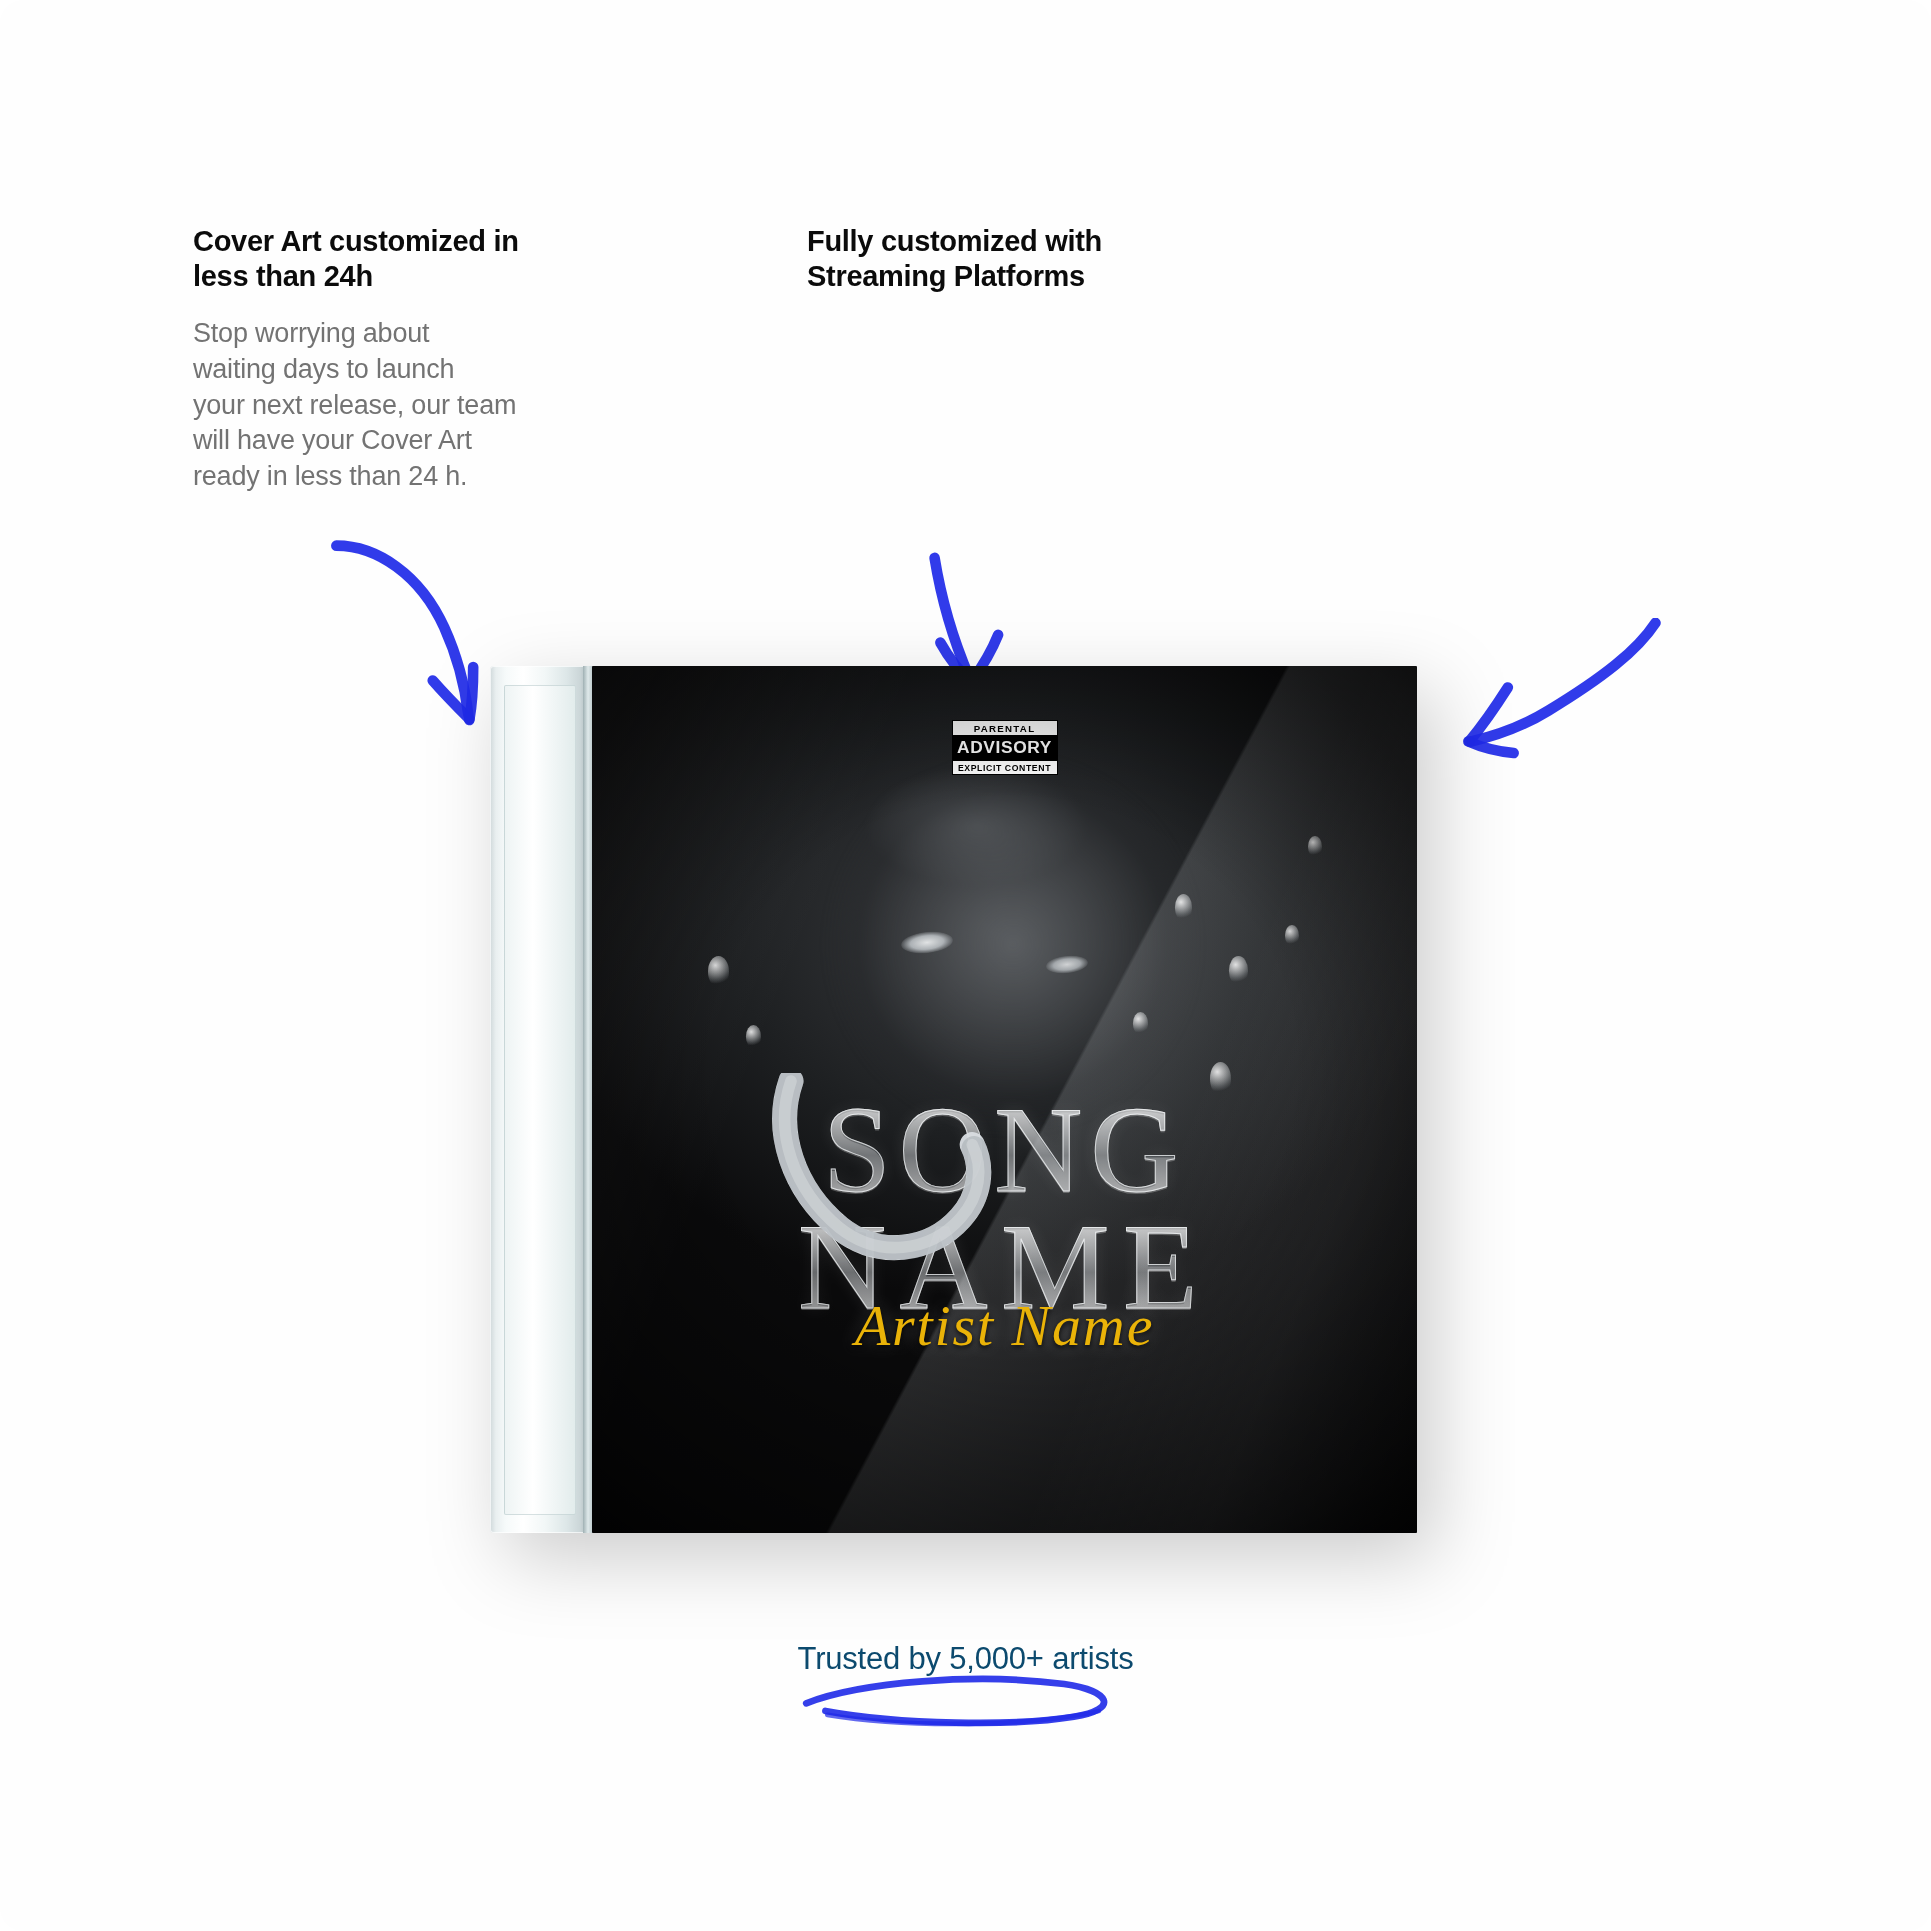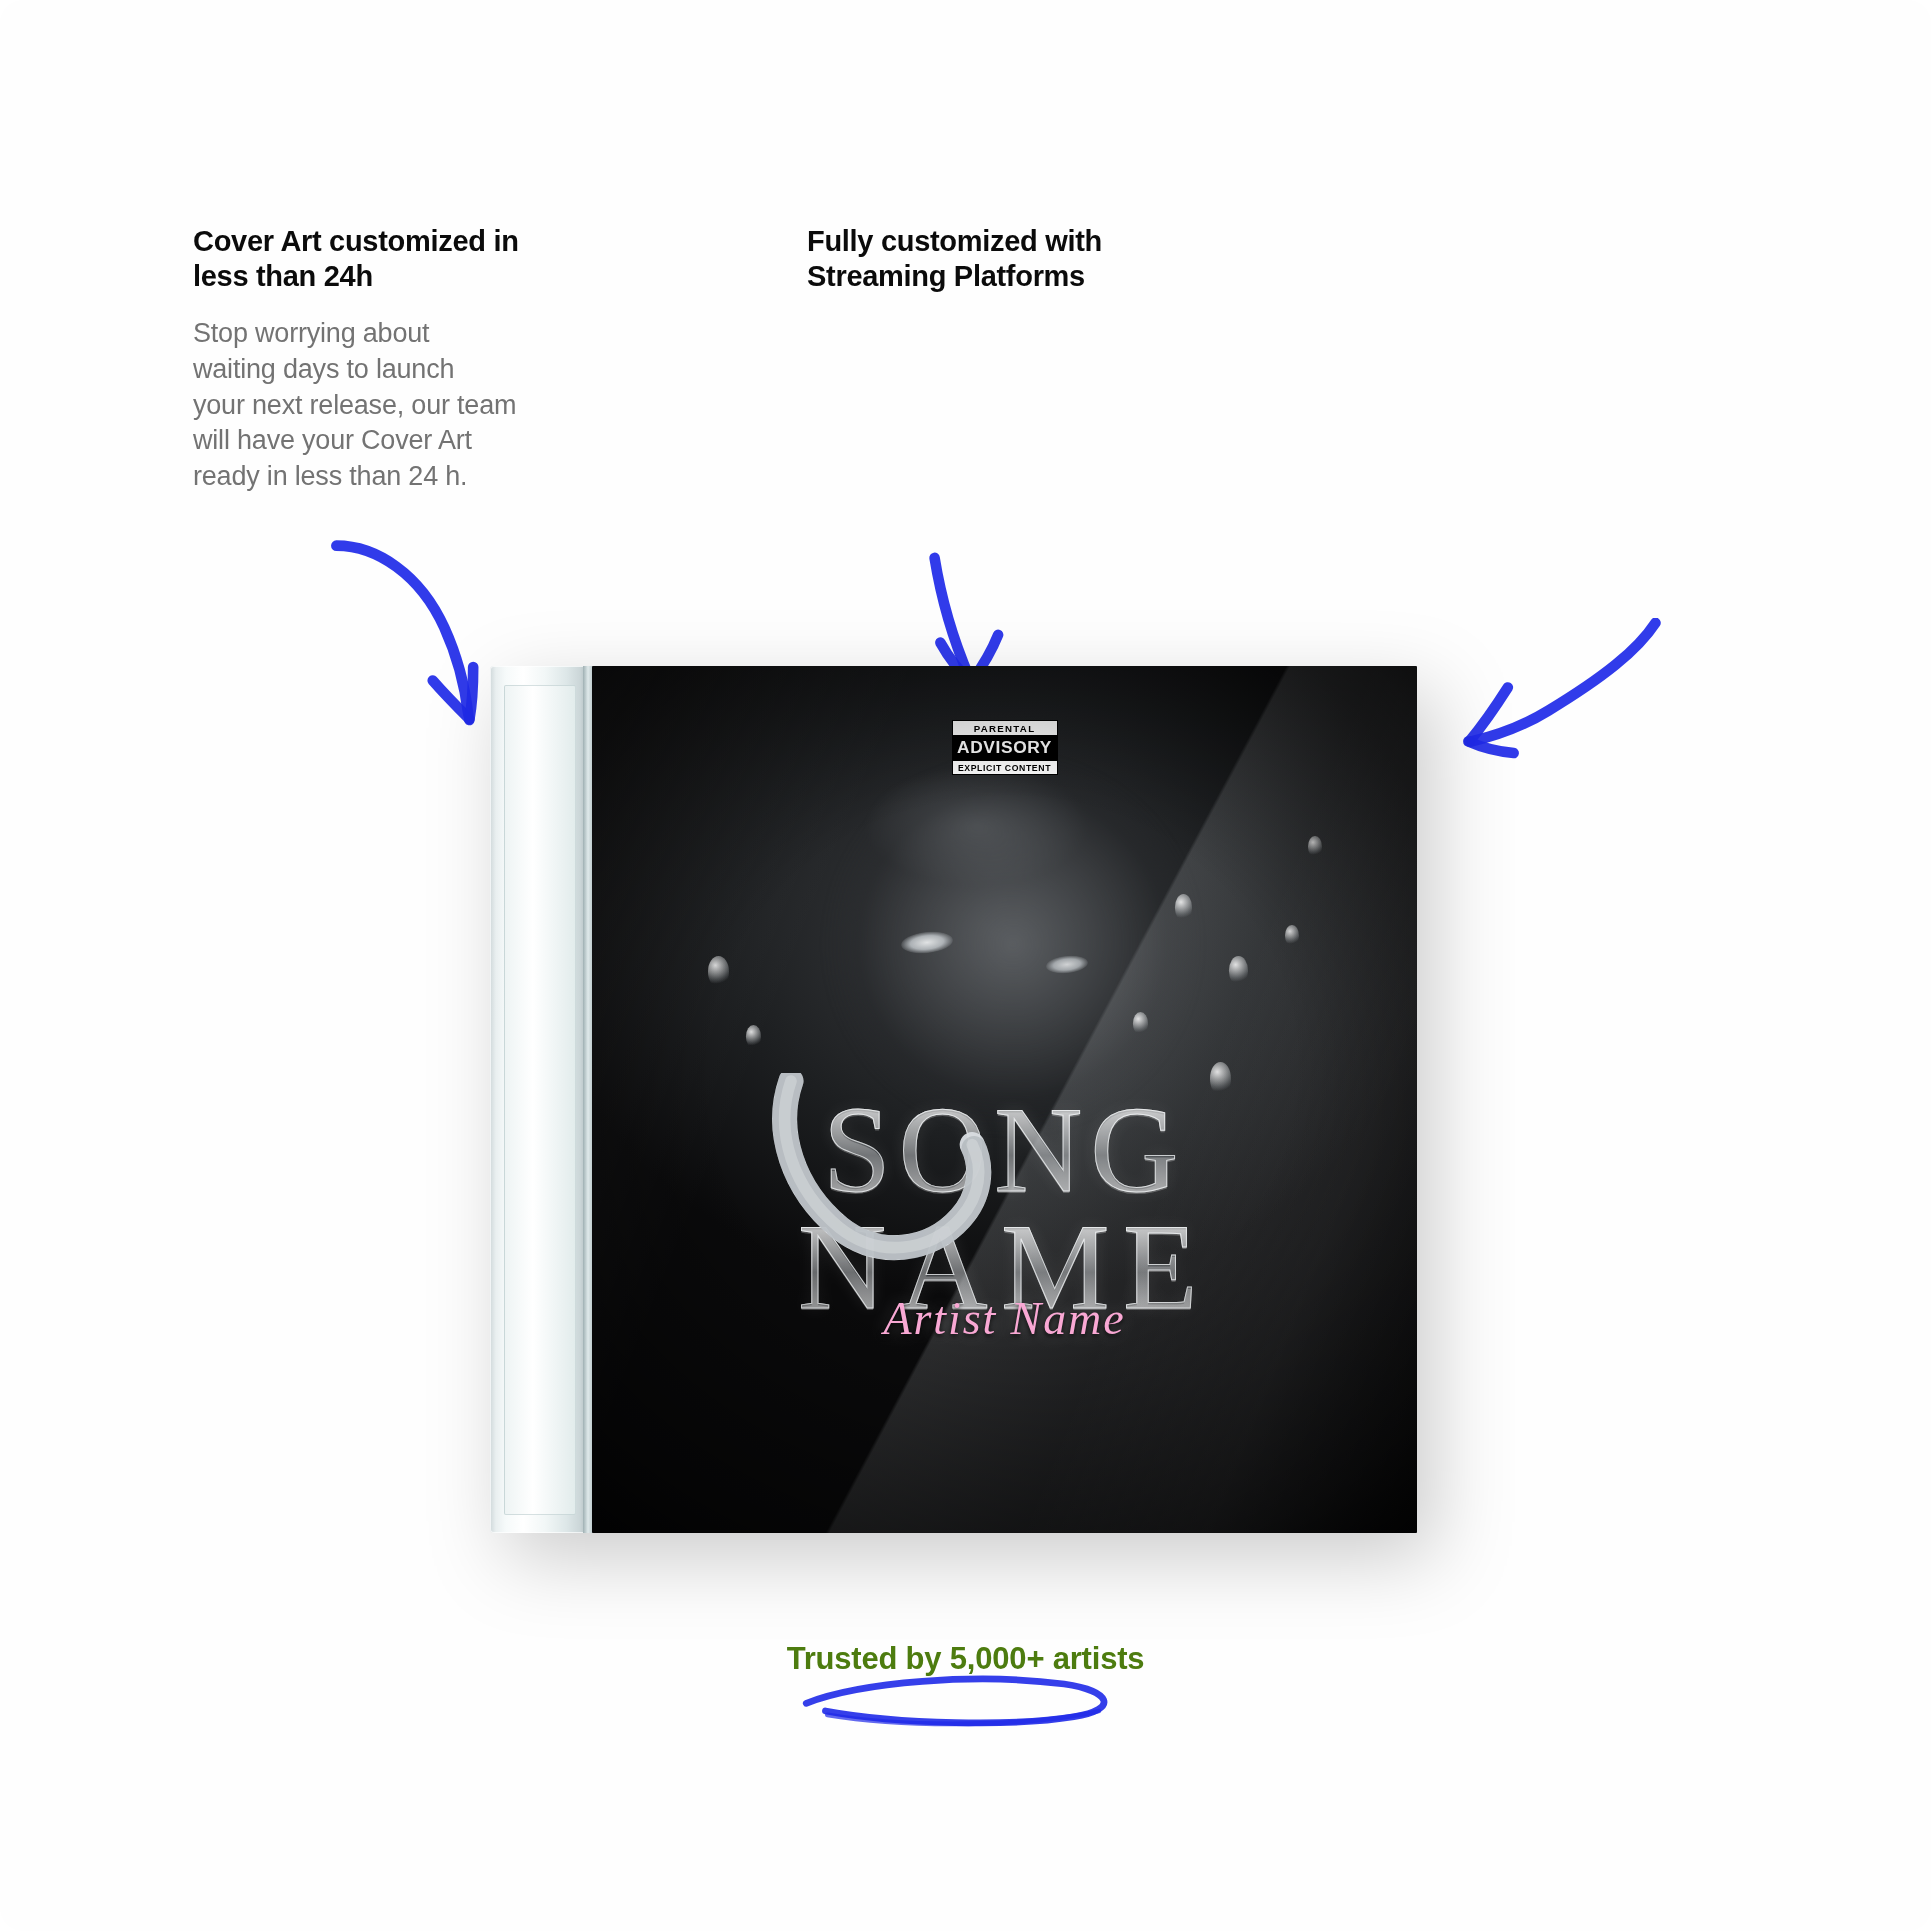--- a/index.html
+++ b/index.html
@@ -228,23 +228,23 @@
     -webkit-text-stroke: 1px rgba(245,248,250,0.75);
     background: linear-gradient(180deg, rgba(255,255,255,0.85), rgba(120,128,135,0.35) 55%, rgba(255,255,255,0.6));
     -webkit-background-clip: text;
     background-clip: text;
     color: transparent;
   }
   .song-line.two { letter-spacing: 13.5px; }
   .artist-line {
     font-family: "Liberation Serif", serif;
     font-style: italic;
-    font-size: 46px;
+    font-size: 58px;
     letter-spacing: 1.9px;
-    color: #f9a8d4;
+    color: #eab308;
     margin-top: -33px;
     text-shadow: 0 1.9px 5.8px rgba(0,0,0,0.8), 0 0 19.3px rgba(255,255,255,0.25);
     position: relative;
     z-index: 4;
   }
   .chain {
     position: absolute;
     left: 172px;
     top: 407px;
     width: 241px;
@@ -258,22 +258,22 @@
     position: absolute;
     left: 0;
     right: 0;
     top: 1641px;
     text-align: center;
   }
   .trusted-text {
     display: inline-block;
     position: relative;
     font-size: 31px;
-    font-weight: bold;
-    color: #4d7c0f;
+    font-weight: normal;
+    color: #0c4a6e;
     letter-spacing: -0.2px;
   }
   .trusted-underline {
     position: absolute;
     left: 50%;
     transform: translateX(-50%);
     top: 1659px;
   }
 </style>
 </head>

